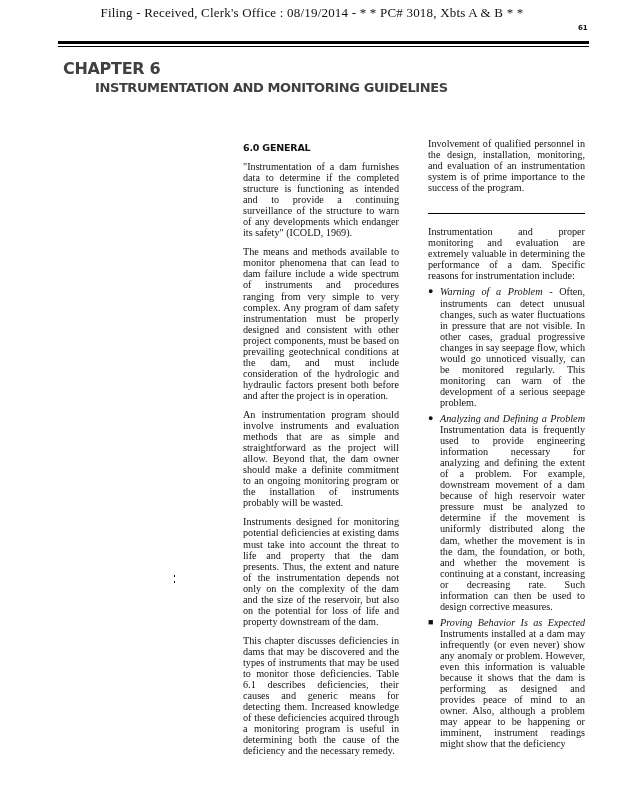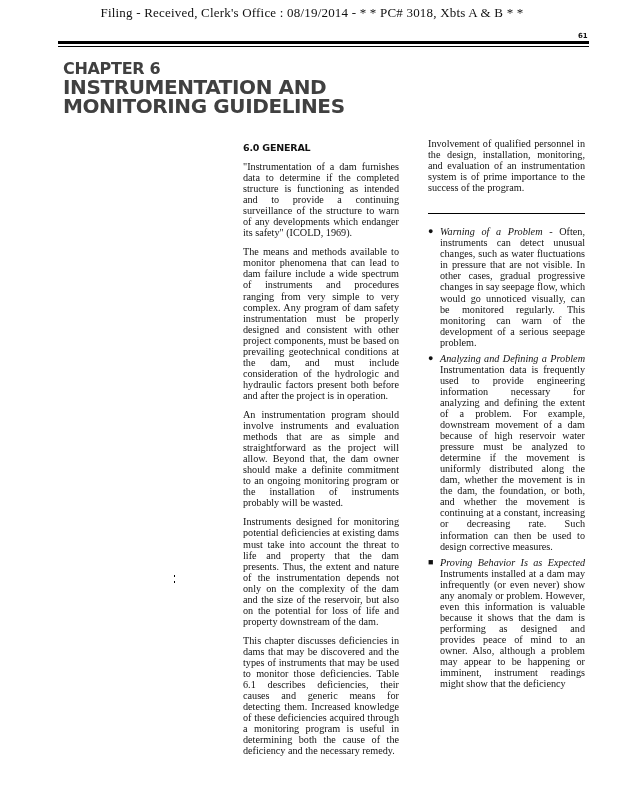--- a/index.html
+++ b/index.html
@@ -1,26 +1,26 @@
 <!DOCTYPE html>
 <html><head>
 <meta charset="utf-8">
 <style>
   html, body { margin:0; padding:0; background:#ffffff; }
   body { width:630px; height:800px; position:relative; overflow:hidden; color:#111; }
   .stamp { position:absolute; top:5px; left:0; width:624px; text-align:center;
     font-family:"Liberation Serif", serif; font-size:13px; letter-spacing:0.2px; }
-  .pagenum { position:absolute; top:32px; left:578px; font-family:"DejaVu Sans", sans-serif;
+  .pagenum { position:absolute; top:24px; left:578px; font-family:"DejaVu Sans", sans-serif;
     font-weight:bold; font-size:7px; }
   .rule-top { position:absolute; top:41px; left:58px; width:531px; height:3px; background:#000; }
   .rule-top2 { position:absolute; top:46px; left:58px; width:531px; height:1px; background:#000; }
   .chapter { position:absolute; top:59px; left:63px; font-family:"DejaVu Sans", sans-serif;
     font-weight:bold; color:#404040; line-height:19px; }
   .chapter .num { font-size:16px; letter-spacing:-0.3px; }
-  .chapter .title { font-size:20px; letter-spacing:-0.4px; width:360px; }
+  .chapter .title { font-size:13px; letter-spacing:-0.4px; width:360px;margin-left:32px; }
   .col { position:absolute; font-family:"Liberation Serif", serif; font-size:10.2px;
     line-height:11.05px; text-align:justify; }
   .col1 { left:243px; top:130px; width:156px; }
   .col2 { left:428px; top:130px; width:157px; }
   .h2 { font-family:"DejaVu Sans", sans-serif; font-weight:bold; font-size:9.5px;
     line-height:11px; margin:12px 0 4px 0; letter-spacing:-0.2px; }
   p { margin:8px 0 5px 0; }
   .sep { width:157px; height:1px; background:#000; margin:20px 0 12px 0; }
   ul { list-style:none; margin:0; padding:0; }
   li { position:relative; padding-left:12px; margin-bottom:5px; }
@@ -52,20 +52,21 @@
 </div>
 
 <div class="dots">
     <i></i>
     <i></i>
   </div>
 
 <div class="col col2">
   <p>Involvement of qualified personnel in the design, installation, monitoring, and evaluation of an instrumentation system is of prime importance to the success of the program.</p>
   <div class="sep"></div>
+  <p>Instrumentation and proper monitoring and evaluation are extremely valuable in determining the performance of a dam. Specific reasons for instrumentation include:</p>
   <ul>
     <li>
       <span class="bullet">●</span>
       <em>Warning of a Problem</em><span> - Often, instruments can detect unusual changes, such as water fluctuations in pressure that are not visible. In other cases, gradual progressive changes in say seepage flow, which would go unnoticed visually, can be monitored regularly. This monitoring can warn of the development of a serious seepage problem.</span>
     </li>
     <li>
       <span class="bullet">●</span>
       <em>Analyzing and Defining a Problem</em><span> Instrumentation data is frequently used to provide engineering information necessary for analyzing and defining the extent of a problem. For example, downstream movement of a dam because of high reservoir water pressure must be analyzed to determine if the movement is uniformly distributed along the dam, whether the movement is in the dam, the foundation, or both, and whether the movement is continuing at a constant, increasing or decreasing rate. Such information can then be used to design corrective measures.</span>
     </li>
     <li>

